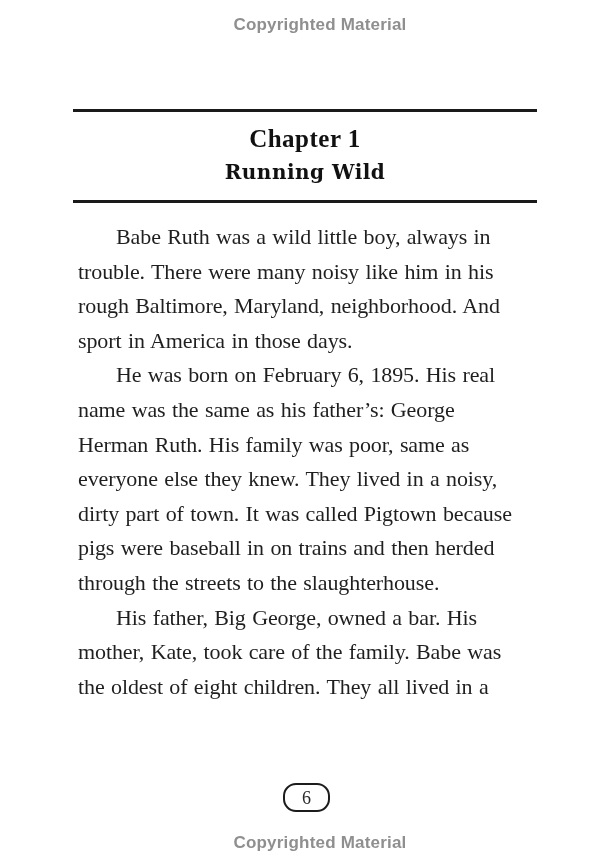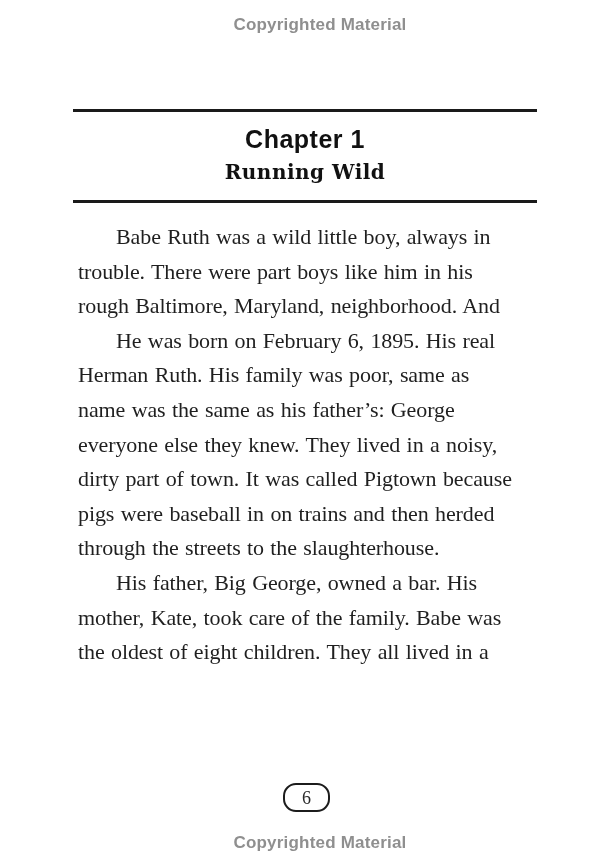--- a/index.html
+++ b/index.html
@@ -42,21 +42,21 @@
     border-top: 3px solid var(--rule-color, #1a1a1a);
     border-bottom: 3px solid var(--rule-color, #1a1a1a);
     display: flex;
     flex-direction: column;
     align-items: center;
     justify-content: center;
     box-sizing: border-box;
     text-align: center;
   }
   .chapter-number {
-    font-family: Liberation Sans, sans-serif;
+    font-family: Liberation Serif, serif;
     font-weight: bold;
     font-size: 25px;
     line-height: 32px;
     letter-spacing: 0.5px;
     color: var(--heading-color, #111111);
   }
   .chapter-title {
     font-family: "DejaVu Serif", serif;
     font-weight: bold;
     font-size: 20px;
@@ -115,25 +115,26 @@
 
   <div class="copyright top">Copyrighted Material</div>
 
   <div class="chapter-header">
     <div class="chapter-number">Chapter 1</div>
     <div class="chapter-title">Running Wild</div>
   </div>
 
   <div class="body-text">
       <div class="body-line indent">Babe Ruth was a wild little boy, always in</div>
-      <div class="body-line">trouble. There were part boys like him in his</div>
+      <div class="body-line">trouble. There were many noisy like him in his</div>
       <div class="body-line">rough Baltimore, Maryland, neighborhood. And</div>
+      <div class="body-line">sport in America in those days.</div>
       <div class="body-line indent">He was born on February 6, 1895. His real</div>
+      <div class="body-line">name was the same as his father’s: George</div>
       <div class="body-line">Herman Ruth. His family was poor, same as</div>
-      <div class="body-line">name was the same as his father’s: George</div>
       <div class="body-line">everyone else they knew. They lived in a noisy,</div>
       <div class="body-line">dirty part of town. It was called Pigtown because</div>
       <div class="body-line">pigs were baseball in on trains and then herded</div>
       <div class="body-line">through the streets to the slaughterhouse.</div>
       <div class="body-line indent">His father, Big George, owned a bar. His</div>
       <div class="body-line">mother, Kate, took care of the family. Babe was</div>
       <div class="body-line">the oldest of eight children. They all lived in a</div>
     </div>
 
   <div class="page-number-badge">

